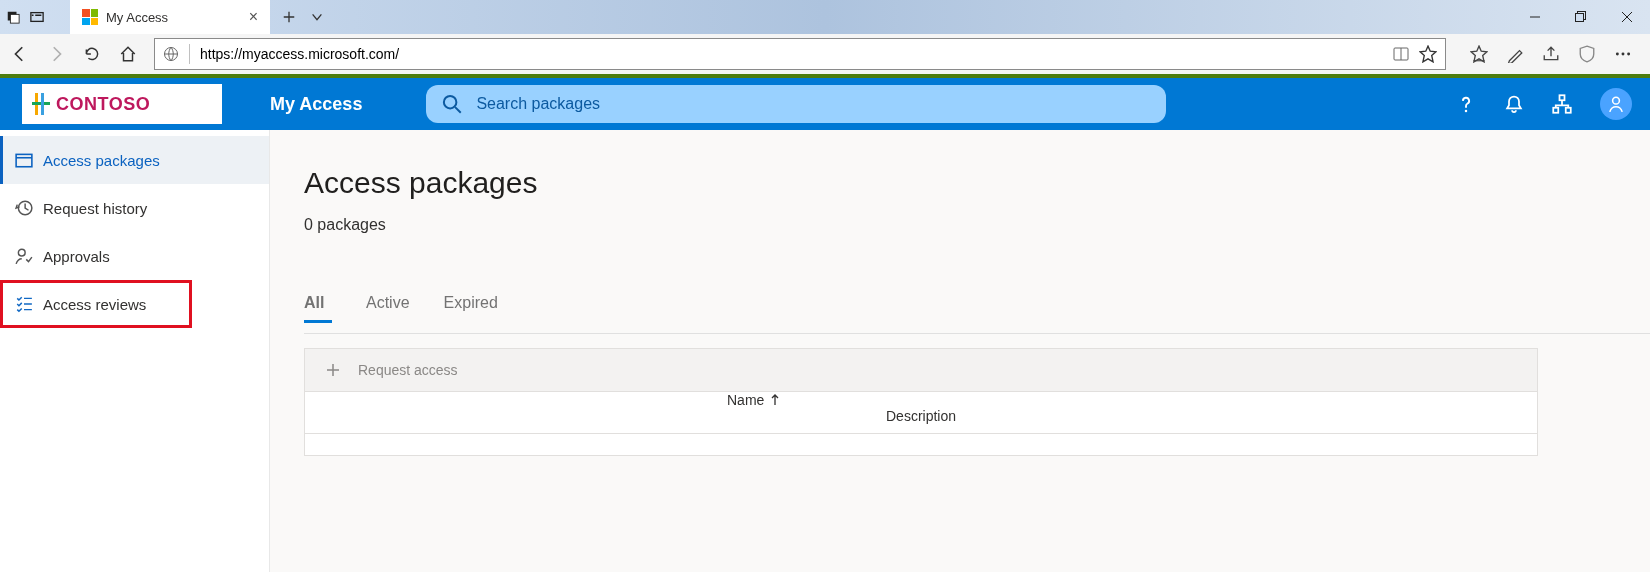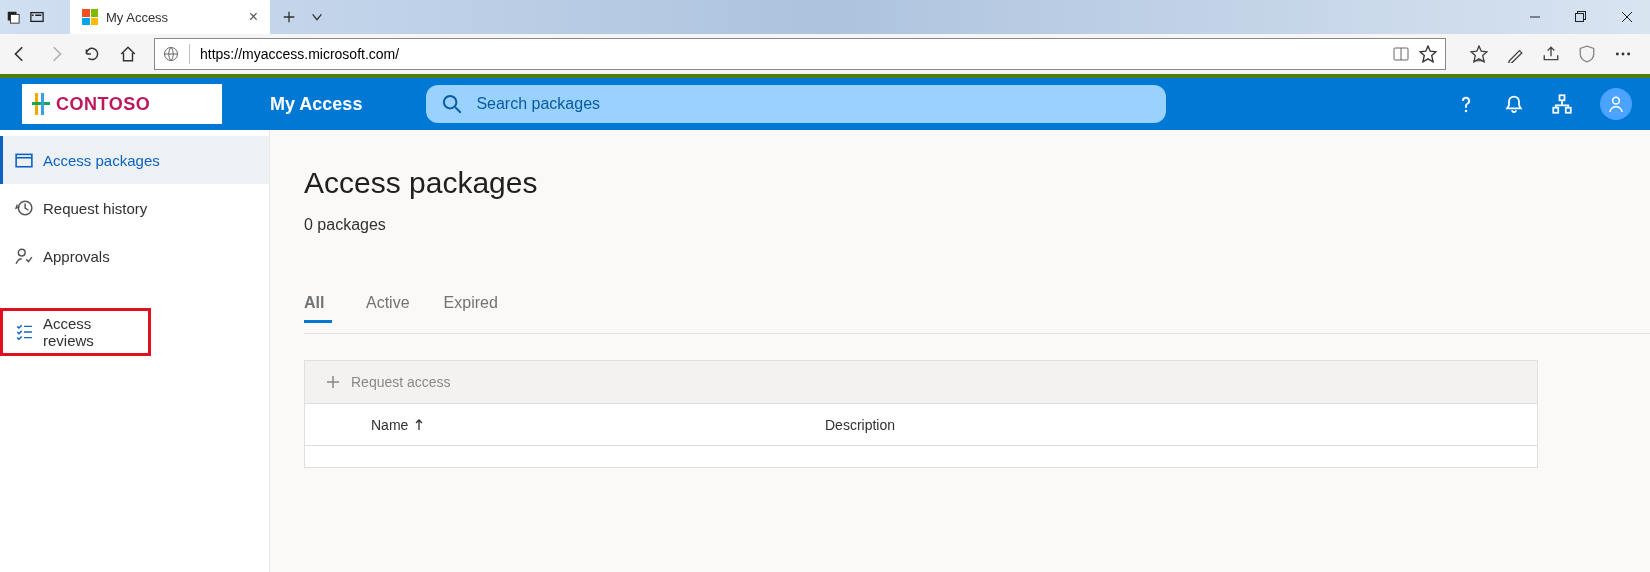--- a/index.html
+++ b/index.html
@@ -43,33 +43,33 @@
     .search-box input::placeholder { color:#0c5aa0; }
     .header-actions { margin-left:auto; display:flex; align-items:center; gap:28px; padding-right:18px; }
     .header-actions .icn { width:20px; height:20px; display:flex; align-items:center; justify-content:center; }
     .avatar { width:32px; height:32px; border-radius:50%; background:#4aa3ff; display:flex; align-items:center; justify-content:center; }
 
     
     .app-body { display:flex; height: calc(572px - 34px - 44px - 52px); }
     .sidebar { width:270px; background:#fff; border-right:1px solid #e8e8e8; padding-top:6px; }
     .side-item { height:48px; display:flex; align-items:center; gap:10px; padding:0 12px; font-size:15px; cursor:pointer; border-left:3px solid transparent; }
     .side-item.active { background:#edf1f5; color:#0b62c0; border-left-color:#0b62c0; }
-    .side-item.highlight { outline:3px solid #e01020; outline-offset:-3px; width:151px;margin-top:28px; }
+    .side-item.highlight { outline:3px solid #e01020; outline-offset:-3px; width:192px; }
     .side-icon { width:18px; height:18px; flex-shrink:0; }
 
     .main { flex:1; padding:36px 0 0 34px; background:#faf9f8; }
     .page-title { font-size:30px; font-weight:300; color:#201f1e; }
     .subtitle { margin-top:16px; font-size:16px; }
     .tabs { display:flex; gap:34px; margin-top:60px; border-bottom:1px solid #e0e0e0; }
     .tab-item { padding-bottom:10px; font-size:16px; cursor:pointer; color:#737373; }
     .tab-item.active { font-weight:600; }
     .tab-item.active::after { content:""; display:block; height:3px; width:28px; background:#0078d4; margin-top:8px; }
 
-    .cmdbar { margin-top:26px; margin-right:112px; height:44px; background:#f3f2f1; border:1px solid #e1dfdd; display:flex; align-items:center; padding:0 20px; gap:10px; color:#8a8886; }
-    .table-head { display:flex; margin-right:112px; background:#fff; border:1px solid #e1dfdd; border-top:none; height:42px; align-items:center; }
+    .cmdbar { margin-top:14px; margin-right:112px; height:44px; background:#f3f2f1; border:1px solid #e1dfdd; display:flex; align-items:center; padding:0 20px; gap:17px; color:#8a8886; }
+    .table-head { display:flex; margin-right:112px; background:#fff; border:1px solid #e1dfdd; border-top:none; height:42px; align-items:center;flex-direction:column; }
     .col-name { width:520px; padding-left:66px; display:flex; align-items:center; gap:6px; }
     .col-desc { flex:1; }
     .table-body { margin-right:112px; height:22px; border:1px solid #e1dfdd; border-top:none; background:#fff; }
 
     svg { display:block; }
   </style>
 </head>
 <body>
 
 <div class="titlebar">

